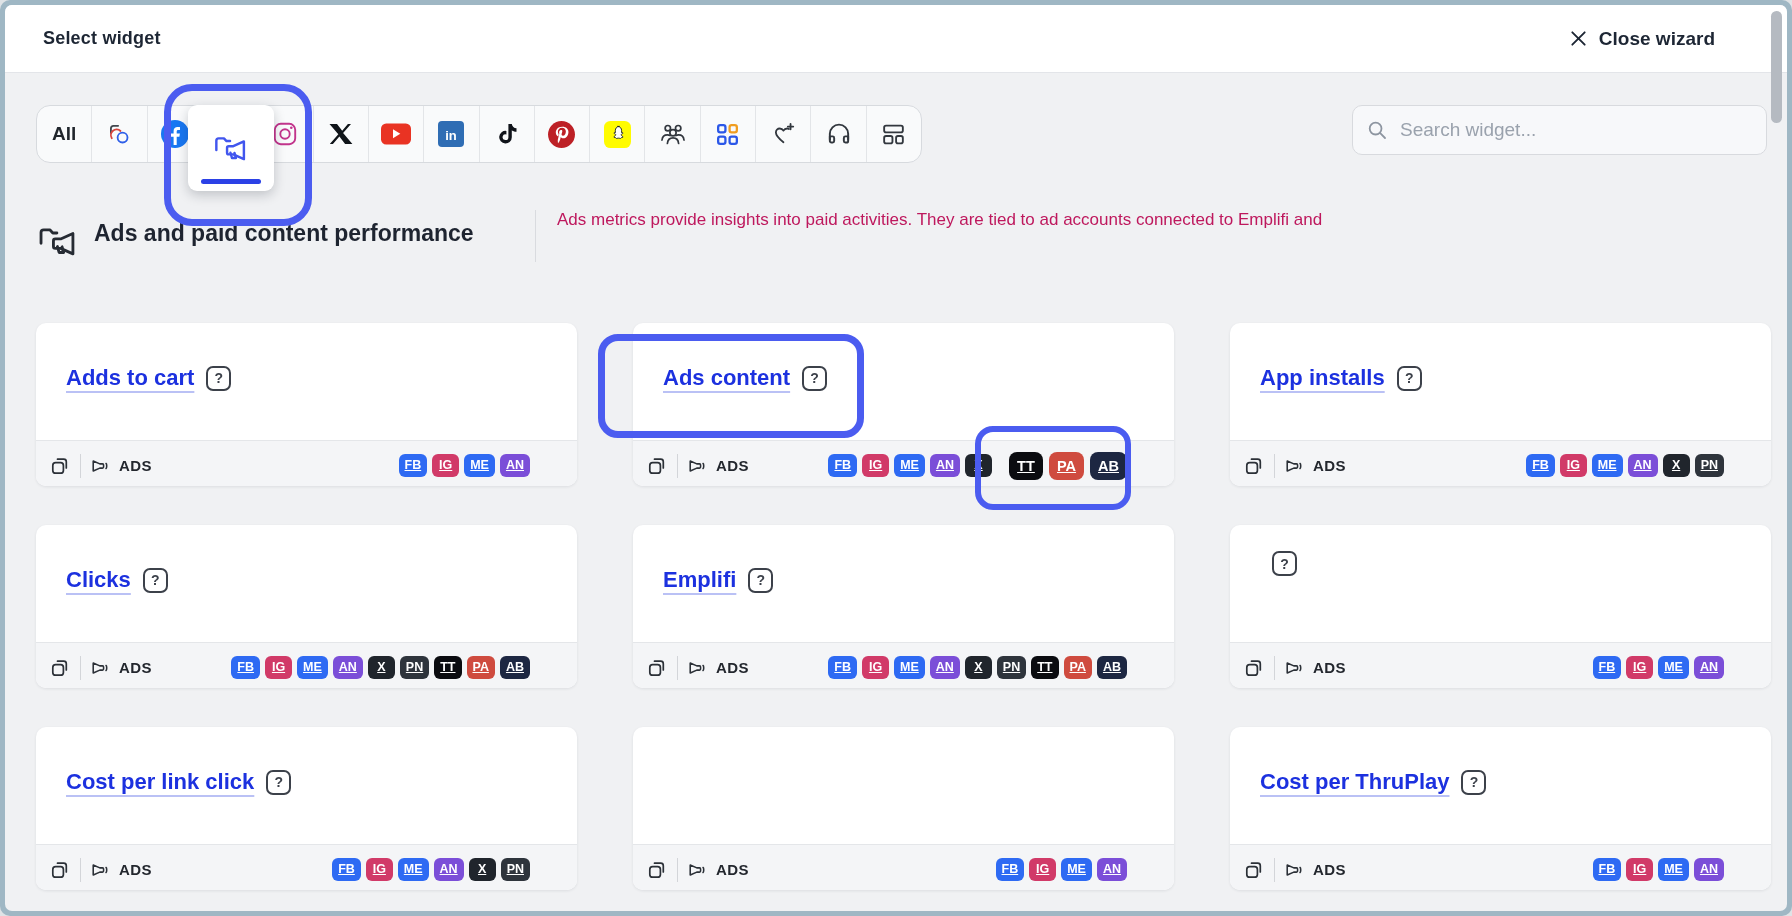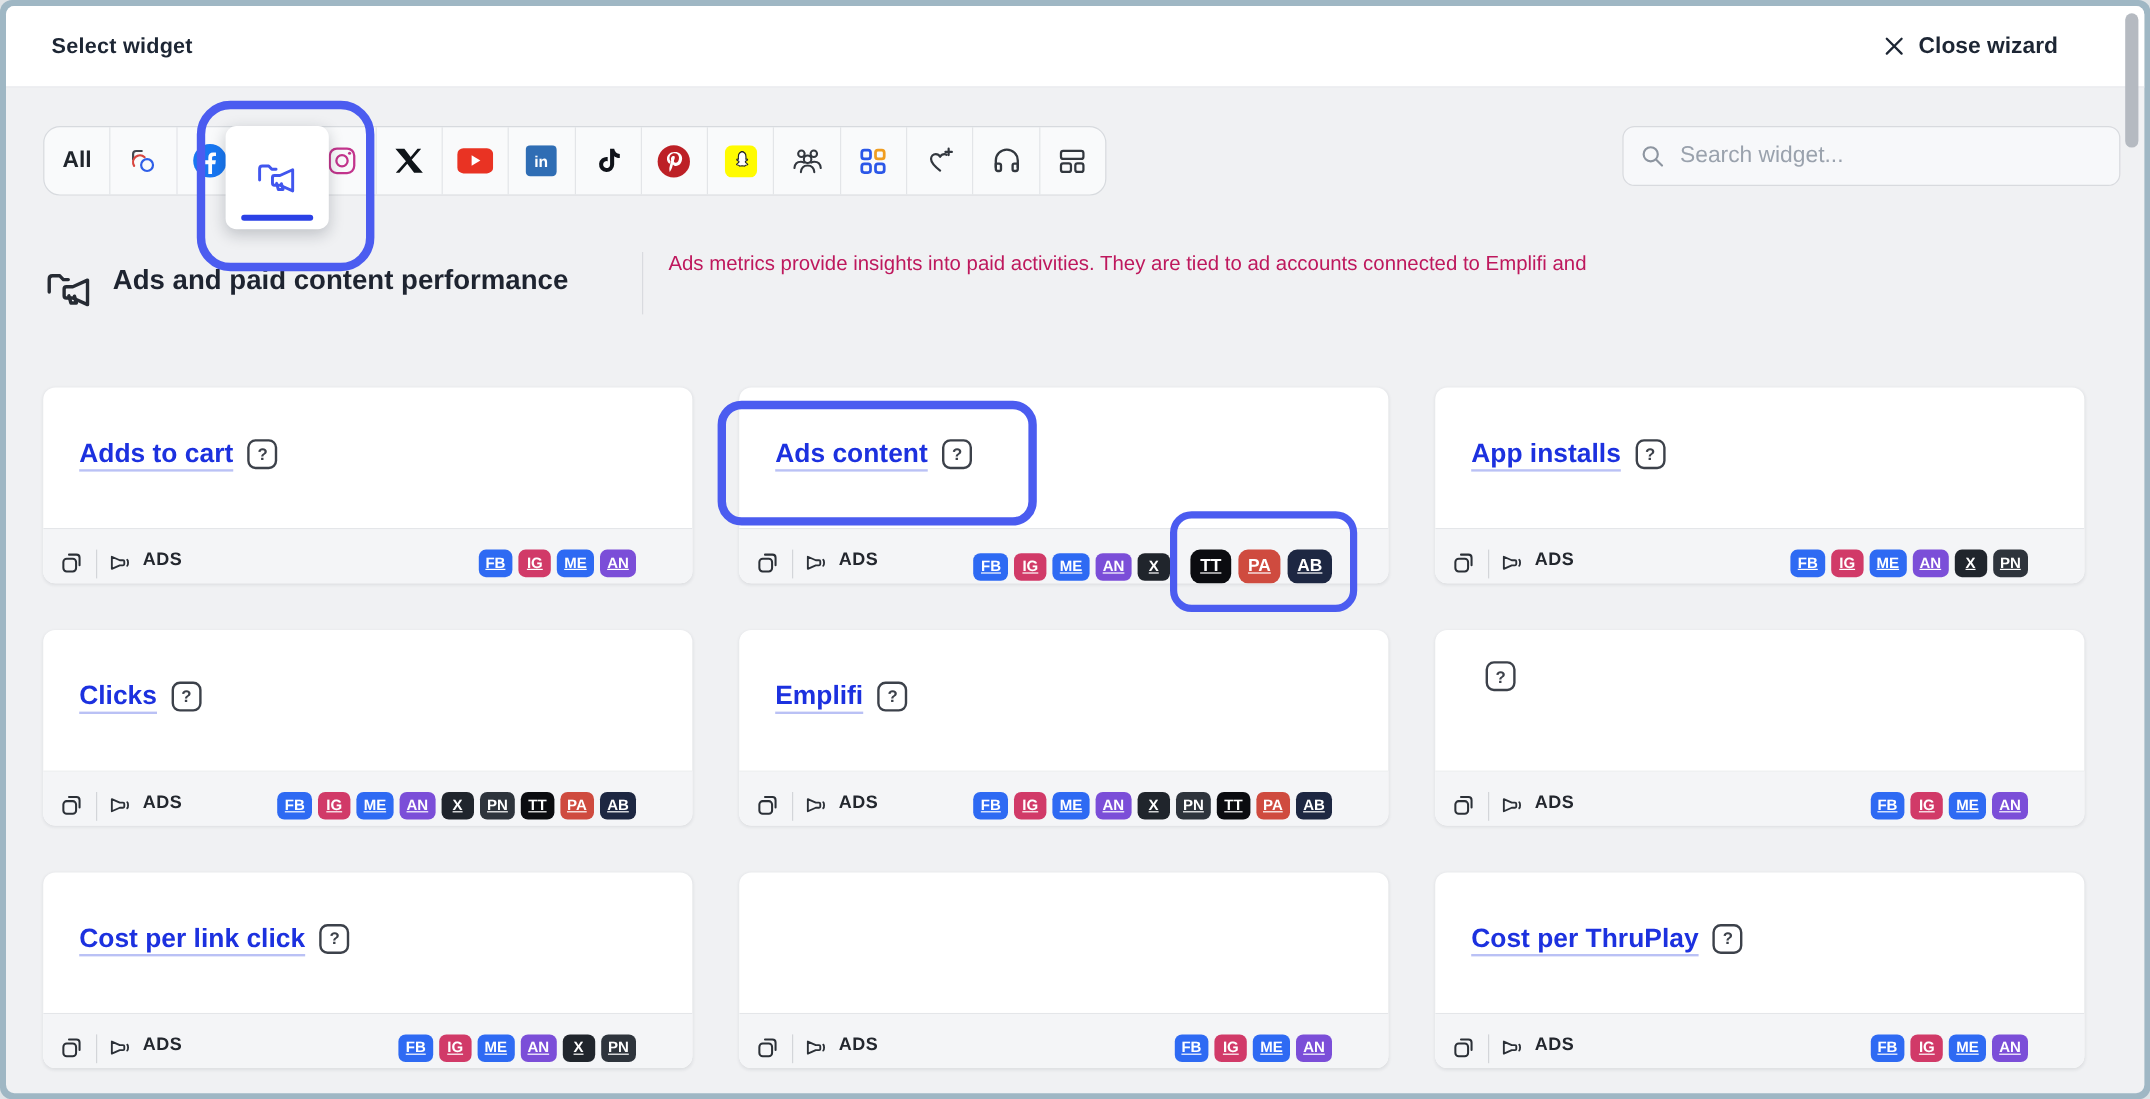--- a/index.html
+++ b/index.html
@@ -35,28 +35,28 @@
   .search input::placeholder{color:#9aa2ad;}
 
   
   .section{position:absolute;left:31px;top:199px;display:flex;align-items:flex-start;}
   .sec-icon{margin-top:15px;}
   .sec-title{margin:14px 0 0 14px;width:425px;font-size:23px;font-weight:700;color:#1e2430;line-height:30px;}
   .sec-div{width:1px;background:#d9dbdf;margin:6px 21px 0 16px;height:52px;}
   .sec-desc{margin-top:3px;font-size:17px;line-height:25px;color:#be185d;}
 
   
-  .grid{position:absolute;left:31px;top:318px;display:grid;grid-template-columns:repeat(3,541px);grid-auto-rows:163px;gap:39px 39px;}
+  .grid{position:absolute;left:31px;top:318px;display:grid;grid-template-columns:repeat(3,541px);grid-auto-rows:163px;gap:39px 56px;}
   .card{position:relative;background:#fff;border-radius:10px;box-shadow:0 1px 3px rgba(22,28,40,.09);}
   .titlewrap{padding:42px 30px 0 30px;}
   .card.twoline .titlewrap{display:flex;align-items:center;padding:26px 106px 0 30px;}
   .title-link{font-size:22px;font-weight:700;color:var(--link);text-decoration:underline;text-decoration-thickness:2px;text-underline-offset:6px;text-decoration-color:rgba(28,49,223,.30);cursor:pointer;}
   .card.twoline .title-link{line-height:39px;}
   .help{display:inline-flex;align-items:center;justify-content:center;width:25px;height:25px;border:2px solid #3c414a;border-radius:7px;font-size:14px;font-weight:700;color:#3c414a;margin-left:12px;vertical-align:2px;background:#fff;box-sizing:border-box;cursor:pointer;flex:0 0 auto;}
-  .cfooter{position:absolute;left:0;right:0;bottom:0;height:46px;background:#f4f5f7;border-top:1px solid #e4e6e9;border-radius:0 0 10px 10px;display:flex;align-items:flex-start;padding:17px 47px 0 13px;box-sizing:border-box;}
+  .cfooter{position:absolute;left:0;right:0;bottom:0;height:46px;background:#f4f5f7;border-top:1px solid #e4e6e9;border-radius:0 0 10px 10px;display:flex;align-items:center;padding:4px 47px 0 13px;box-sizing:border-box;}
   .icon-copy{display:flex;margin-right:9px;cursor:pointer;}
   .fdiv{width:1px;height:24px;background:#d3d5d9;margin-right:9px;}
   .icon-mega{display:flex;margin-right:7px;}
   .flabel{font-size:15px;font-weight:800;color:#23272e;letter-spacing:.4px;}
   .badges{margin-left:auto;display:flex;gap:5px;align-items:center;}
   .badge{height:23px;line-height:23px;padding:0 6px;border-radius:6px;font-size:12.5px;font-weight:800;color:#fff;min-width:15px;text-align:center;text-decoration:underline;}
   .bigwrap{display:flex;gap:6px;margin-left:12px;align-items:center;}
   .badge.big{height:28px;line-height:28px;font-size:14.5px;border-radius:8px;padding:0 8px;min-width:18px;}
 </style>
 </head>

